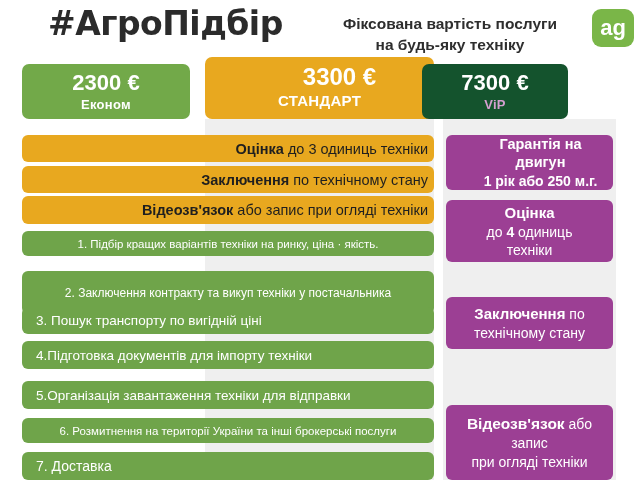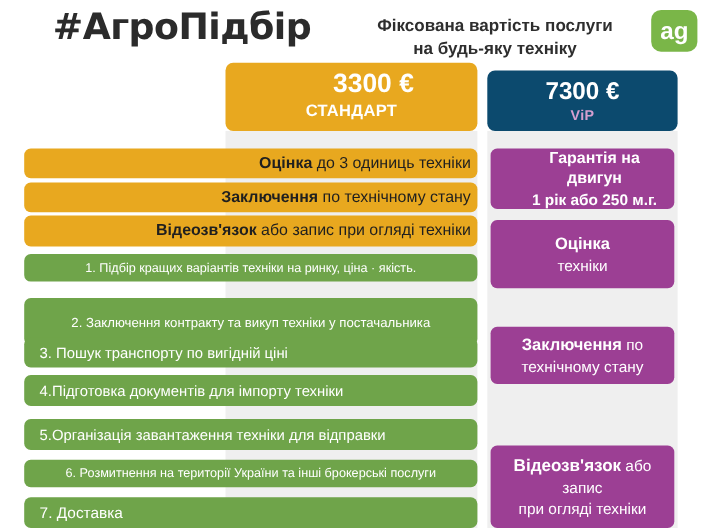--- a/index.html
+++ b/index.html
@@ -96,25 +96,25 @@
   #price-standard {
     left: 205px;
     top: 57px;
     width: 229px;
     height: 62px;
     background: #e8a81f;
   }
   #price-standard .price-amount { font-size: 24px; padding-left: 40px; }
   #price-standard .price-name { font-size: 15px; }
   #price-vip {
-    left: 443px;
+    left: 422px;
     top: 64px;
-    width: 173px;
+    width: 146px;
     height: 55px;
-    background: #0c4a6e;
+    background: #14532d;
   }
   #price-vip .price-name { color: #d59fd0; }
 
   
   .col-standard-bg {
     position: absolute;
     left: 205px;
     top: 119px;
     width: 229px;
     height: 361px;
@@ -228,20 +228,24 @@
       <div>на будь-яку техніку</div>
     </div>
     <div class="logo-badge">
       <span>ag</span>
     </div>
   </div>
 
   <div class="col-standard-bg"></div>
   <div class="col-vip-bg"></div>
 
+  <div class="price-box" id="price-econom">
+    <div class="price-amount">2300 €</div>
+    <div class="price-name">Економ</div>
+  </div>
   <div class="price-box" id="price-standard">
     <div class="price-amount">3300 €</div>
     <div class="price-name">СТАНДАРТ</div>
   </div>
   <div class="price-box" id="price-vip">
     <div class="price-amount">7300 €</div>
     <div class="price-name">ViP</div>
   </div>
 
   <div class="wide-bar" id="bar-ocinka">
@@ -276,20 +280,21 @@
       <span class="txt">7. Доставка</span>
     </div>
 
   <div class="vip-block" id="vip-guarantee">
     <div class="l1">Гарантія на двигун</div>
     <div class="l2">1 рік або 250 м.г.</div>
   </div>
 
   <div class="vip-block" id="vip-ocinka">
     <div class="l1">Оцінка</div>
+    <div class="l2"><span>до </span><b>4</b><span> одиниць</span></div>
     <div class="l3">техніки</div>
   </div>
 
   <div class="vip-block" id="vip-zakl">
     <div class="l1"><span>Заключення</span><span class="thin"> по</span></div>
     <div class="l2">технічному стану</div>
   </div>
 
   <div class="vip-block" id="vip-video">
     <div class="l1"><span>Відеозв'язок</span><span class="thin"> або</span></div>

